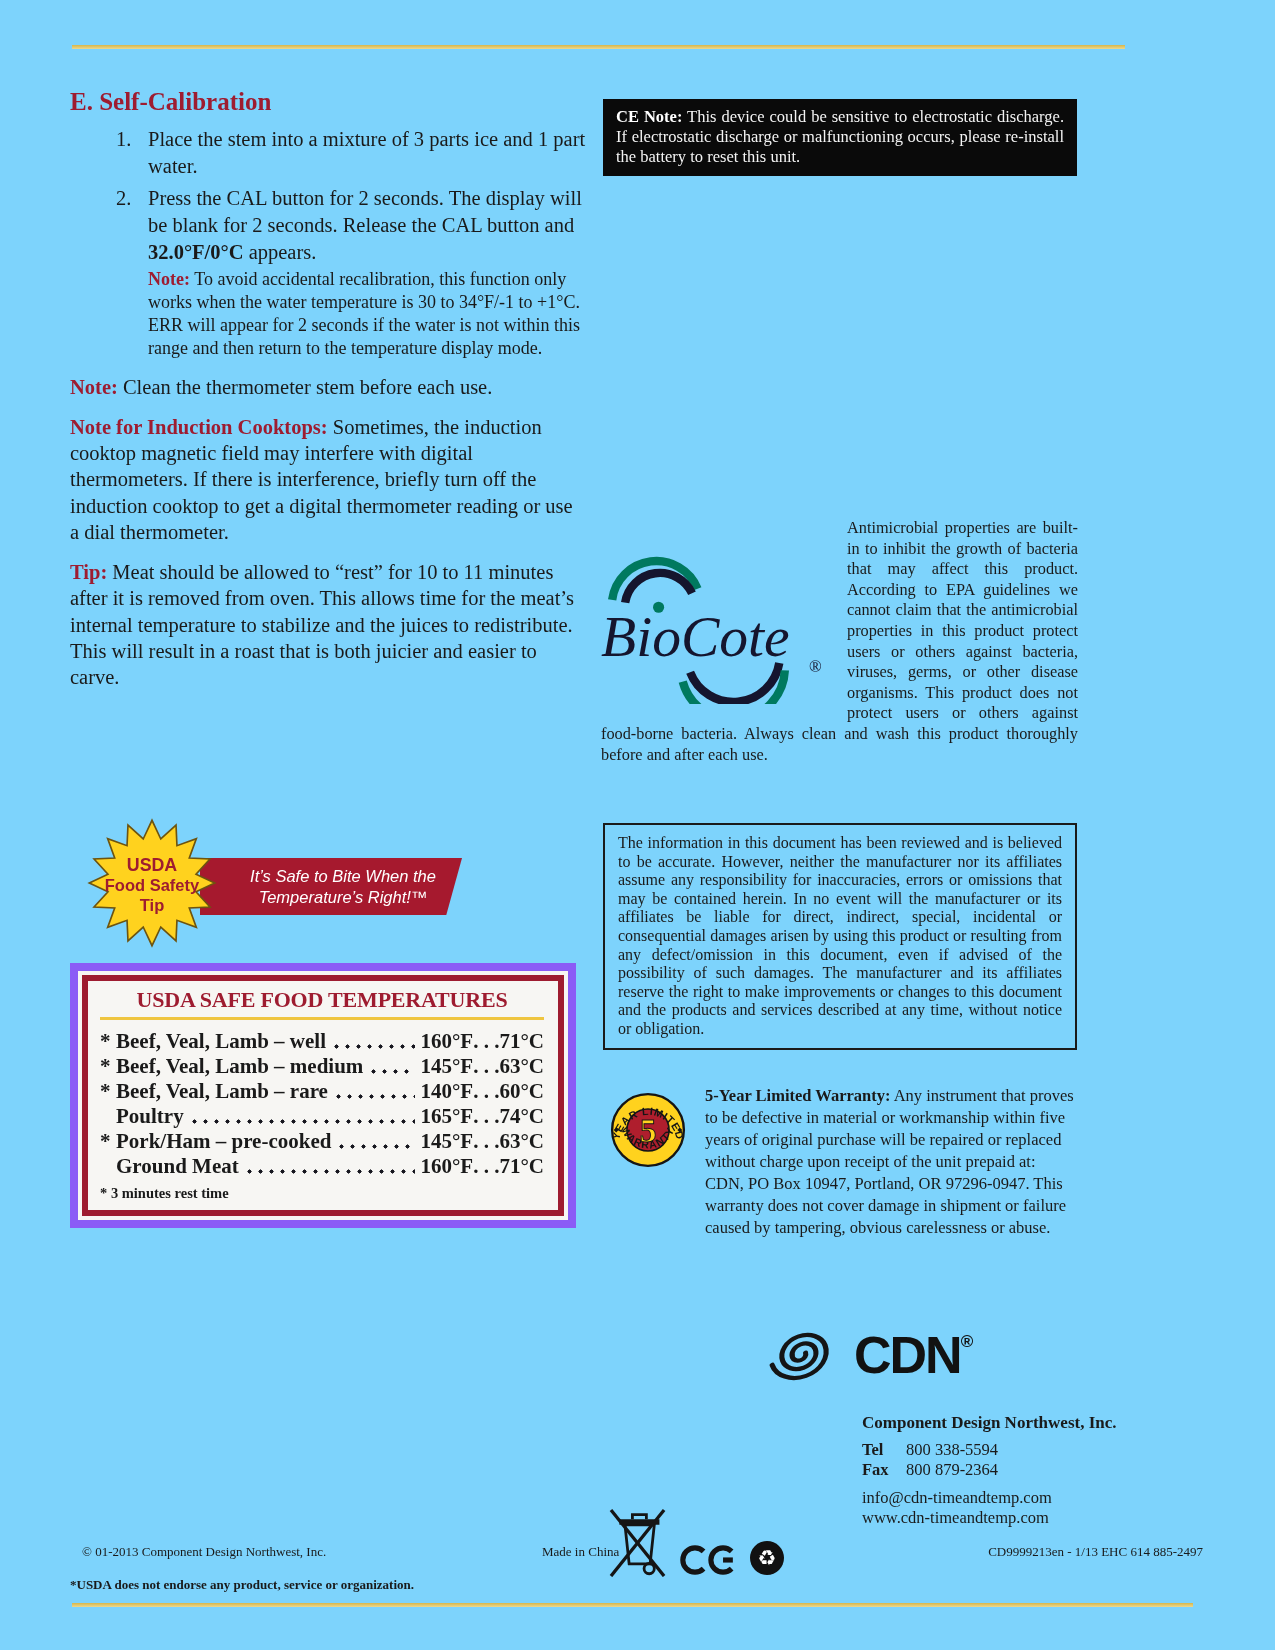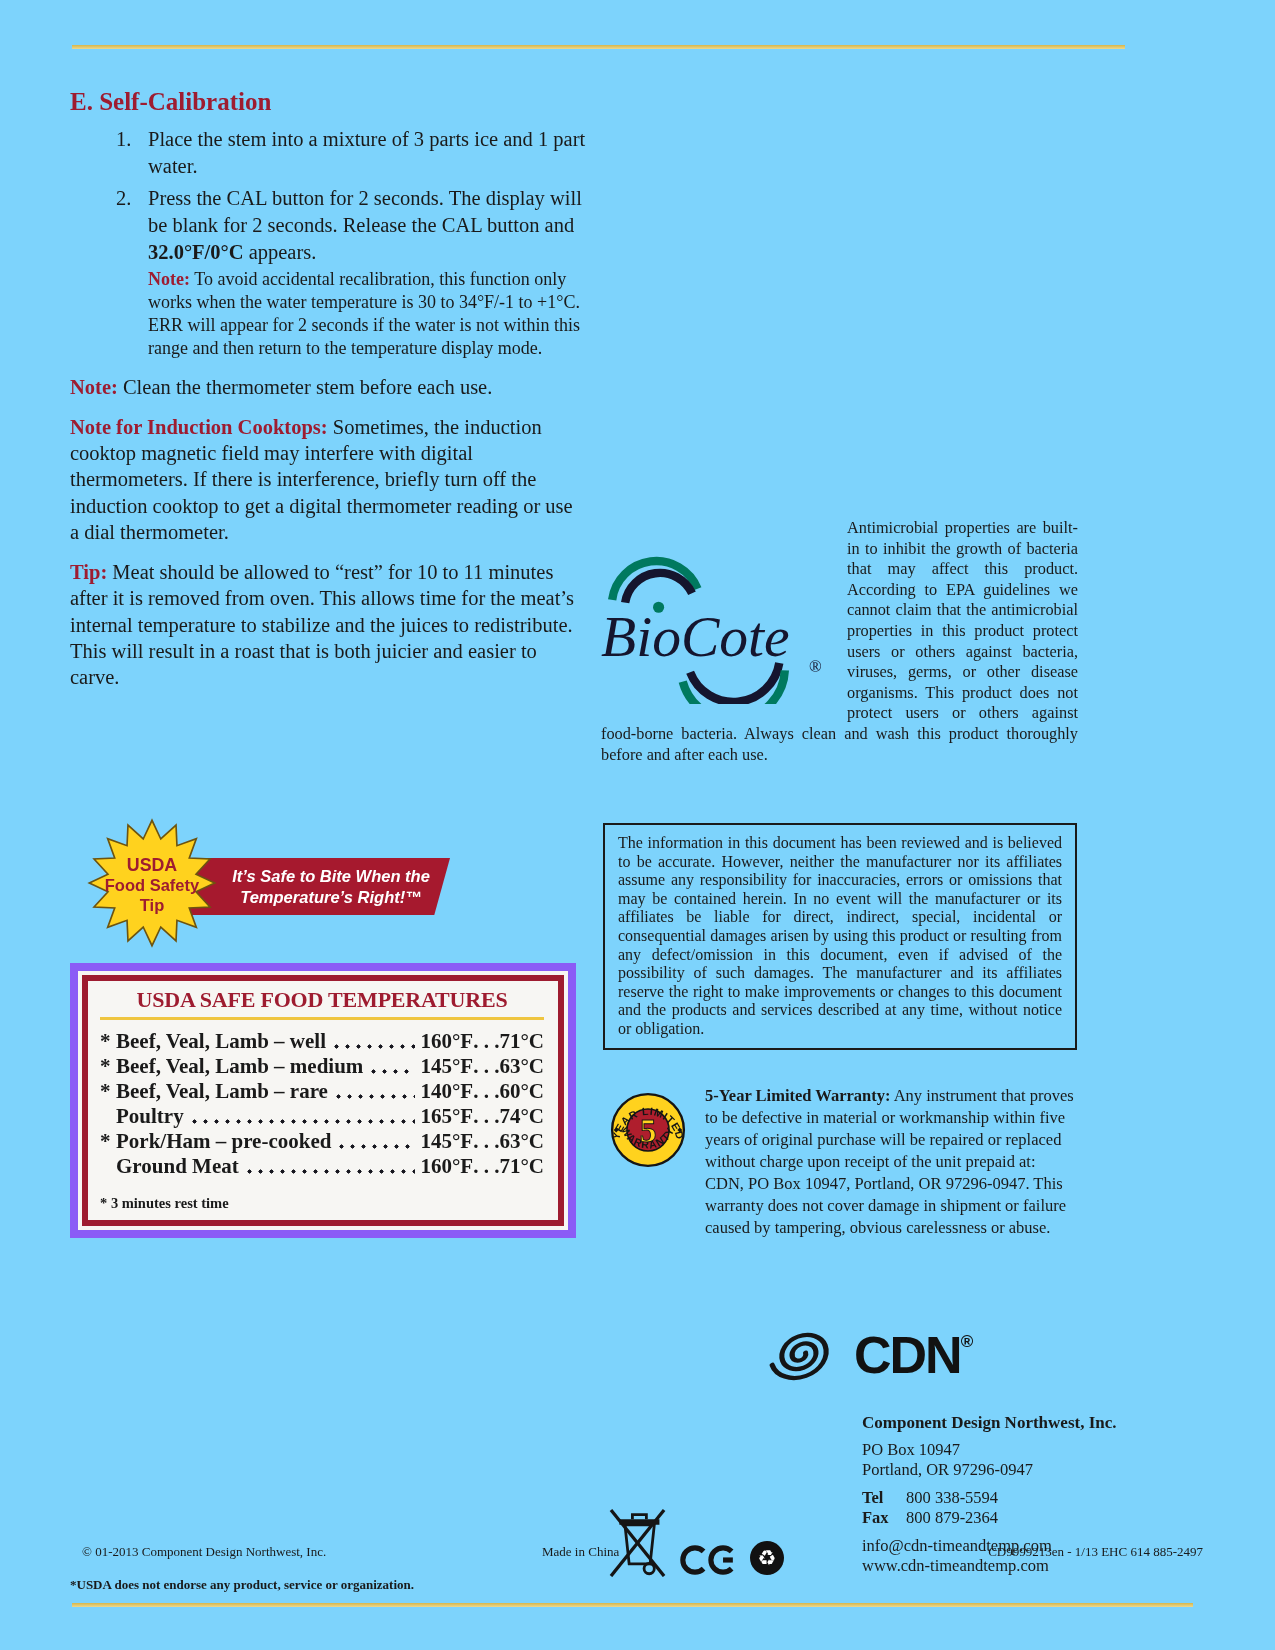--- a/index.html
+++ b/index.html
@@ -15,38 +15,38 @@
   .step{position:relative;padding-left:78px;font-size:20.5px;line-height:1.3;margin:0 0 6px 0;}
   .step .num{position:absolute;left:46px;top:0;}
   .b{font-weight:bold;margin-top:7px;}
   .innote{font-size:18px;line-height:1.27;margin-top:3px;}
   .para{font-size:20.5px;line-height:1.28;margin:14px 0 0 0;}
   .lbl{font-weight:bold;color:#9e1c30;}
   .important{color:#9e1c30;font-weight:bold;font-size:21px;}
 
   
   .star-svg{position:absolute;left:86px;top:817px;width:132px;height:132px;z-index:2;}
-  .ribbon{position:absolute;left:188px;top:858px;width:262px;height:57px;background:#a6192e;
+  .ribbon{position:absolute;left:200px;top:858px;width:262px;height:57px;background:#a6192e;
           clip-path:polygon(0 0,100% 0,94% 100%,0 100%);z-index:1;color:#fff;
-          font-family:"Liberation Sans",sans-serif;font-style:italic;font-weight:bold;
+          font-family:"Liberation Sans",sans-serif;font-style:italic;font-weight:normal;
           font-size:16.5px;line-height:21px;text-align:center;padding:8px 10px 0 34px;box-sizing:border-box;}
 
   
   .usda-table{position:absolute;left:70px;top:963px;width:506px;border:8px solid #8b5cf6;
               padding:4px;box-sizing:border-box;background:#f7f6f3;}
   .usda-inner{border:6px solid #9e1c30;padding:6px 14px 8px 12px;}
   .usda-title{text-align:center;color:#9e1c30;font-weight:bold;font-size:22px;letter-spacing:-0.2px;}
   .usda-rule{height:3px;background:#efc53f;margin:4px 0 9px 0;}
   .trow{display:flex;align-items:baseline;font-weight:bold;font-size:21px;line-height:25px;}
   .trow .star{width:16px;flex:none;}
   .trow .leader{flex:1;height:5px;align-self:flex-end;margin:0 5px 5px 5px;
     background-image:radial-gradient(circle,#17171f 1.9px,rgba(0,0,0,0) 2.2px);
     background-size:11px 5px;background-repeat:repeat-x;background-position:left bottom;}
   .trow .sep{white-space:pre;}
-  .tfoot{font-size:14.5px;font-weight:bold;margin-top:16px;}
+  .tfoot{font-size:14.5px;font-weight:bold;margin-top:6px;}
 
   
   .ce-box{position:absolute;left:603px;top:99px;width:474px;box-sizing:border-box;background:#0a0a0a;
           color:#f4f4f4;font-size:16.5px;line-height:1.22;padding:8px 13px 9px 13px;text-align:justify;}
   .ce-box .lbl-w{font-weight:bold;color:#ffffff;}
 
   .biocote-block{position:absolute;left:601px;top:518px;width:477px;font-size:16.3px;
                  line-height:20.6px;text-align:justify;}
   .biocote-logo{float:left;width:234px;height:186px;margin-right:12px;}
 
@@ -179,20 +179,23 @@
         <span class="leader"></span>
         <span>160°F</span>
         <span class="sep">. . .</span>
         <span>71°C</span>
       </div>
 
       <div class="tfoot">* 3 minutes rest time</div>
     </div>
   </div>
 
+  <div class="ce-box">
+    <span class="lbl-w">CE Note:</span><span> This device could be sensitive to electrostatic discharge. If electrostatic discharge or malfunctioning occurs, please re-install the battery to reset this unit.</span>
+  </div>
 
   <div class="biocote-block">
     <div class="biocote-logo">
       <svg viewBox="0 0 252 200" width="234" height="186">
         <path d="M 12 88 A 48 48 0 0 1 104 76" fill="none" stroke="#00795F" stroke-width="9"></path>
         <path d="M 26 91 A 38 38 0 0 1 98 81" fill="none" stroke="#15152E" stroke-width="9"></path>
         <text x="0" y="148" font-size="62" font-style="italic" font-family="Liberation Serif, serif" fill="#15152E">BioCote</text>
         <circle cx="62" cy="96" r="6" fill="#00795F"></circle>
         <text x="224" y="166" font-size="18" fill="#15152E">®</text>
         <path d="M 96 166 A 50 50 0 0 0 192 156" fill="none" stroke="#15152E" stroke-width="9"></path>
@@ -233,24 +236,20 @@
     <svg viewBox="-44 -38 88 76" width="94" height="66">
       <g transform="rotate(-20) scale(1,0.78)">
         <path d="M 8 0 A 8 8 0 0 1 -8 0 A 14 14 0 0 1 20 0 A 20 20 0 0 1 -20 0 A 26 26 0 0 1 32 0 A 32.5 32.5 0 0 1 -33 0" fill="none" stroke="#151515" stroke-width="6" stroke-linecap="round"></path>
       </g>
     </svg>
     <div class="cdn-word"><span>CDN</span><span class="cdn-reg">®</span></div>
   </div>
 
   <div class="contact">
     <div class="name">Component Design Northwest, Inc.</div>
-    <div class="grp">
-      <div>PO Box 10947</div>
-      <div>Portland, OR 97296-0947</div>
-    </div>
     <div class="grp">
       <div><span class="tlabel">Tel</span><span>800 338-5594</span></div>
       <div><span class="tlabel">Fax</span><span>800 879-2364</span></div>
     </div>
     <div>info@cdn-timeandtemp.com</div>
     <div>www.cdn-timeandtemp.com</div>
   </div>
 
   <div class="cert-icons">
     <svg viewBox="0 0 64 88" width="60" height="82">

